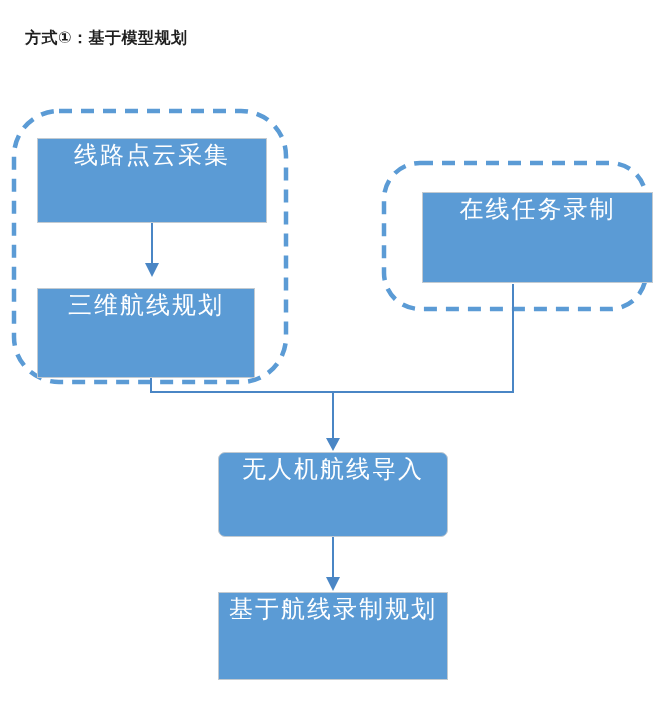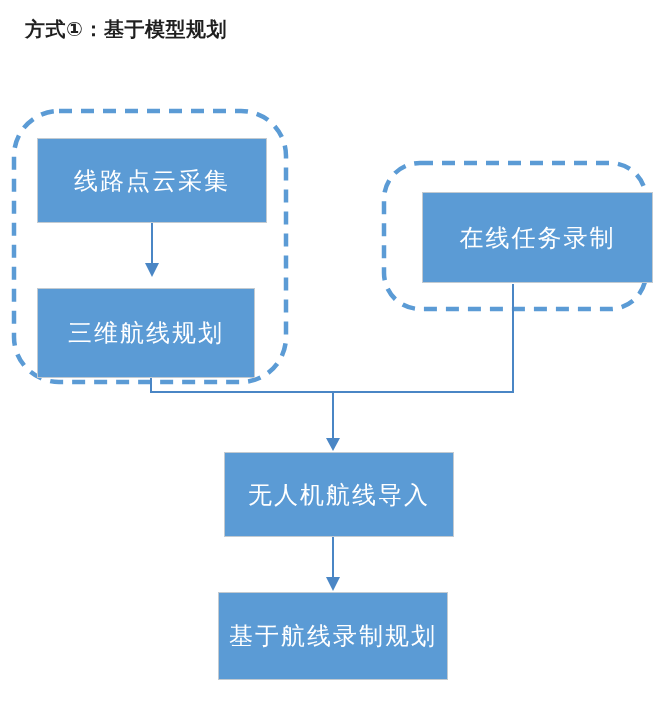--- a/index.html
+++ b/index.html
@@ -18,22 +18,22 @@
   }
   .page {
     position: relative;
     width: 666px;
     height: 711px;
     background: var(--background);
     overflow: hidden;
   }
   .heading {
     position: absolute;
-    top: 16px;
-    font-size: 20px;
+    top: 28px;
+    font-size: 16px;
     font-weight: 700;
     color: var(--heading-text);
     letter-spacing: 0.5px;
     white-space: nowrap;
   }
   .heading.h1 { left: 25px; }
   .heading.h2 { left: 380px; }
   svg.flow-canvas {
     position: absolute;
     left: 0; top: 0;
@@ -53,30 +53,30 @@
   .arrowhead {
     fill: var(--connector);
     stroke: none;
   }
   .node {
     position: absolute;
     background: var(--box-fill);
     border: 1px solid var(--box-border);
     color: var(--box-text);
     display: flex;
-    align-items: center;
+    align-items: flex-start;
     justify-content: center;
     font-size: 24px;
     letter-spacing: 2px;
     white-space: nowrap;
   }
   .node-1 { left: 37px;  top: 138px; width: 230px; height: 85px; }
   .node-2 { left: 37px;  top: 288px; width: 218px; height: 90px; }
   .node-3 { left: 422px; top: 192px; width: 231px; height: 91px; }
-  .node-4 { left: 224px; top: 452px; width: 230px; height: 85px; }
+  .node-4 { left: 218px; top: 452px; width: 230px; height: 85px; border-radius: 7px; }
   .node-5 { left: 218px; top: 592px; width: 230px; height: 88px; }
 </style>
 </head>
 <body>
 
 <div class="page">
 
   <div class="heading h1">方式①：基于模型规划</div>
 
   <svg class="flow-canvas" viewBox="0 0 666 711" xmlns="http://www.w3.org/2000/svg">

